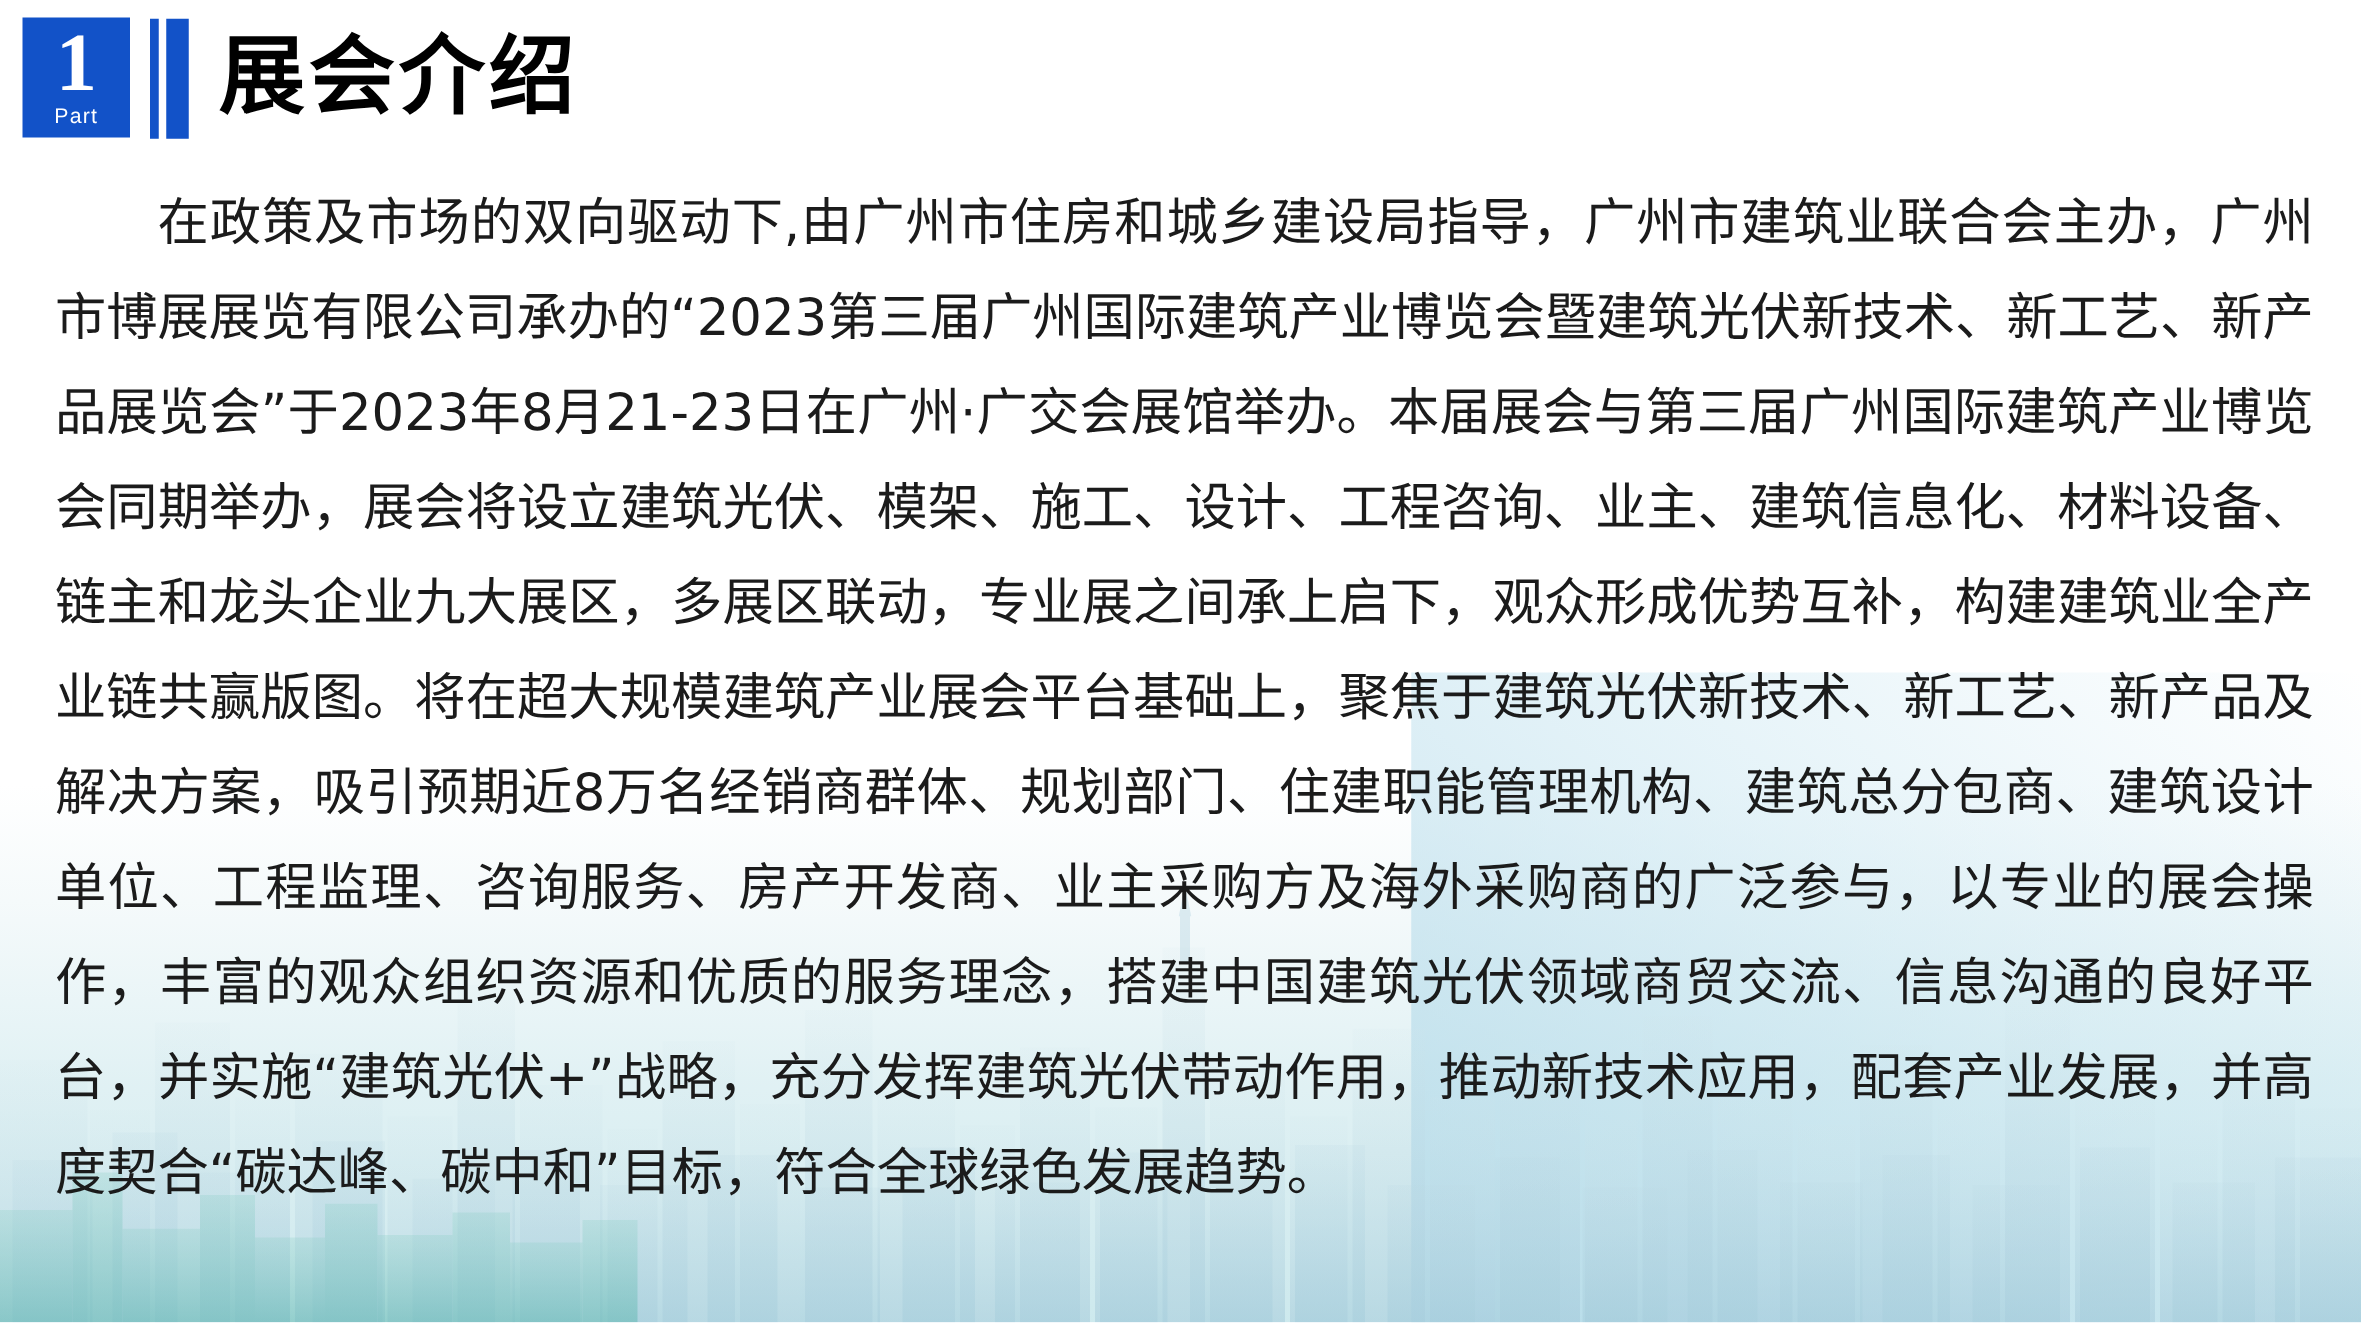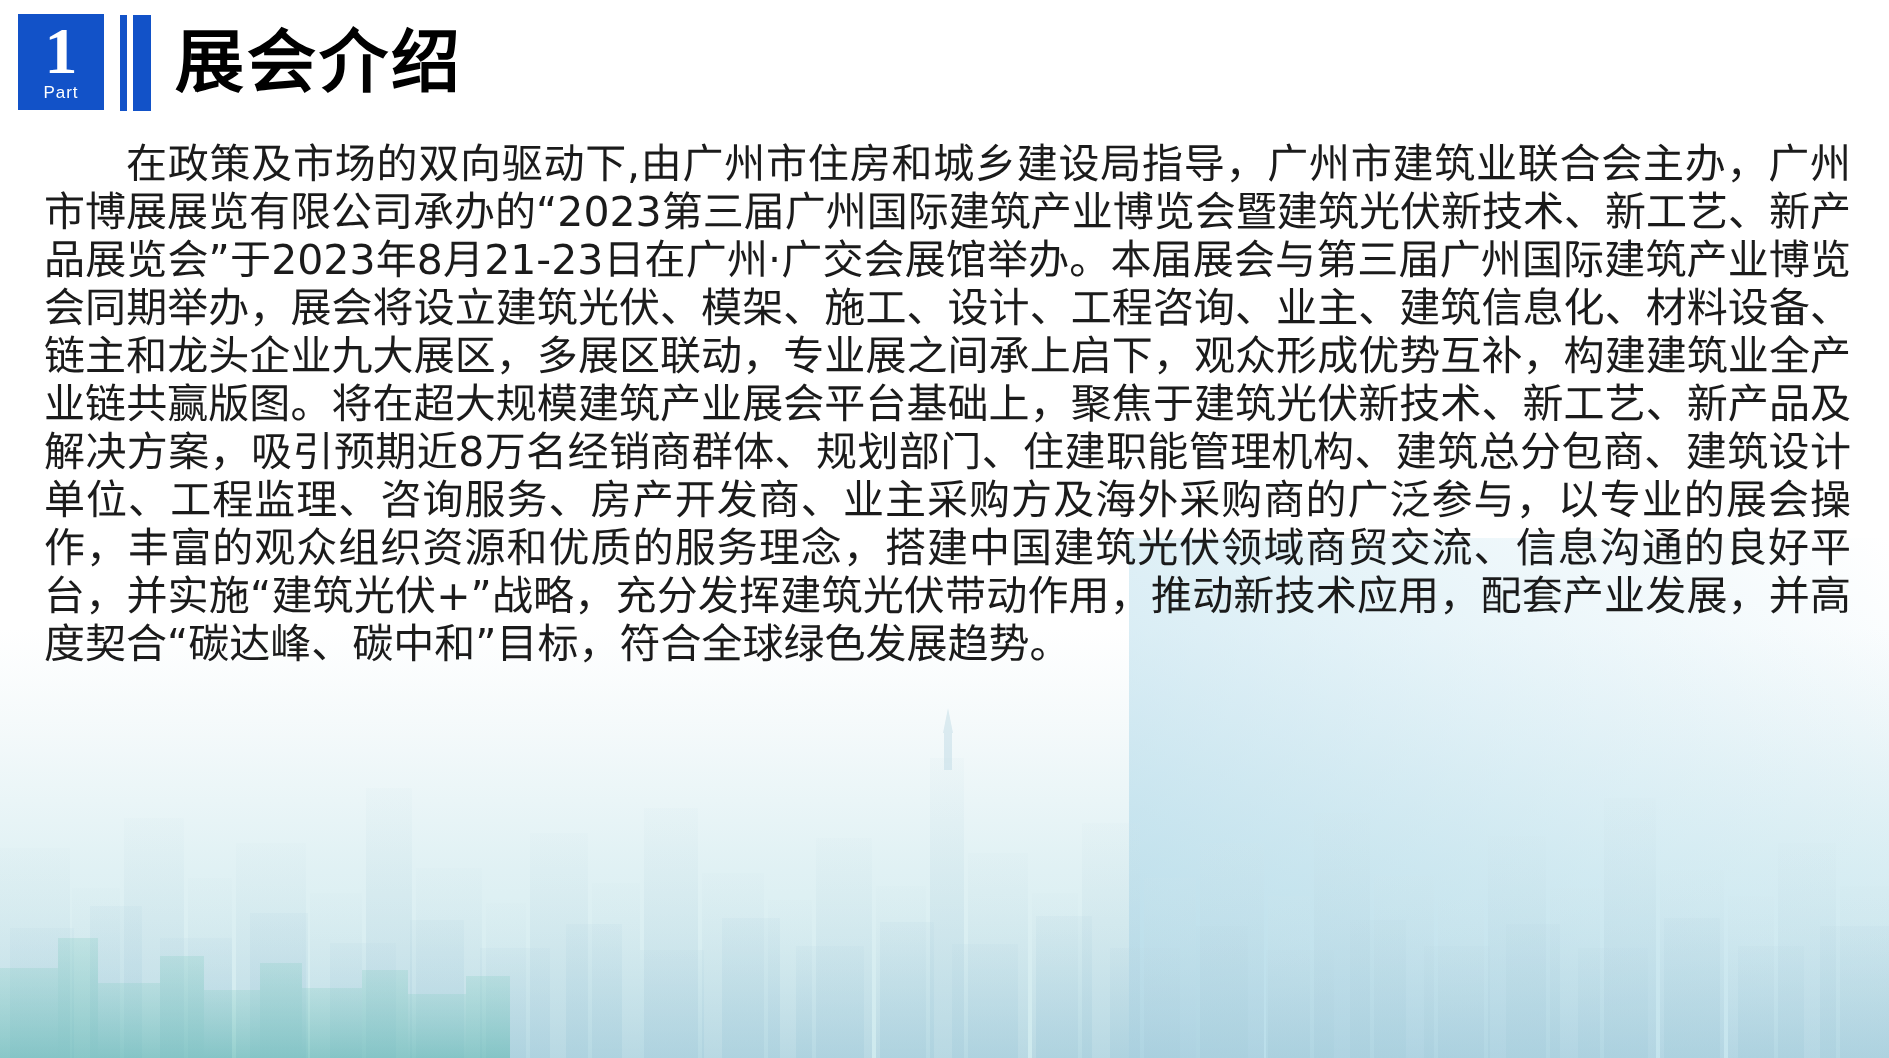--- a/index.html
+++ b/index.html
@@ -124,21 +124,21 @@
     font-family: "DejaVu Sans", "Liberation Sans", sans-serif;
   }
 
   
   .body-text {
     position: absolute;
     left: 44px;
     right: 38px;
     top: 140px;
     font-size: 41px;
-    line-height: 48px;
+    line-height: 76px;
     color: #1b1b1b;
     text-align: justify;
     text-justify: inter-ideograph;
     text-indent: 82px;
     font-family: "DejaVu Sans", "Liberation Sans", sans-serif;
     letter-spacing: 0px;
   }
 </style>
 </head>
 <body>

